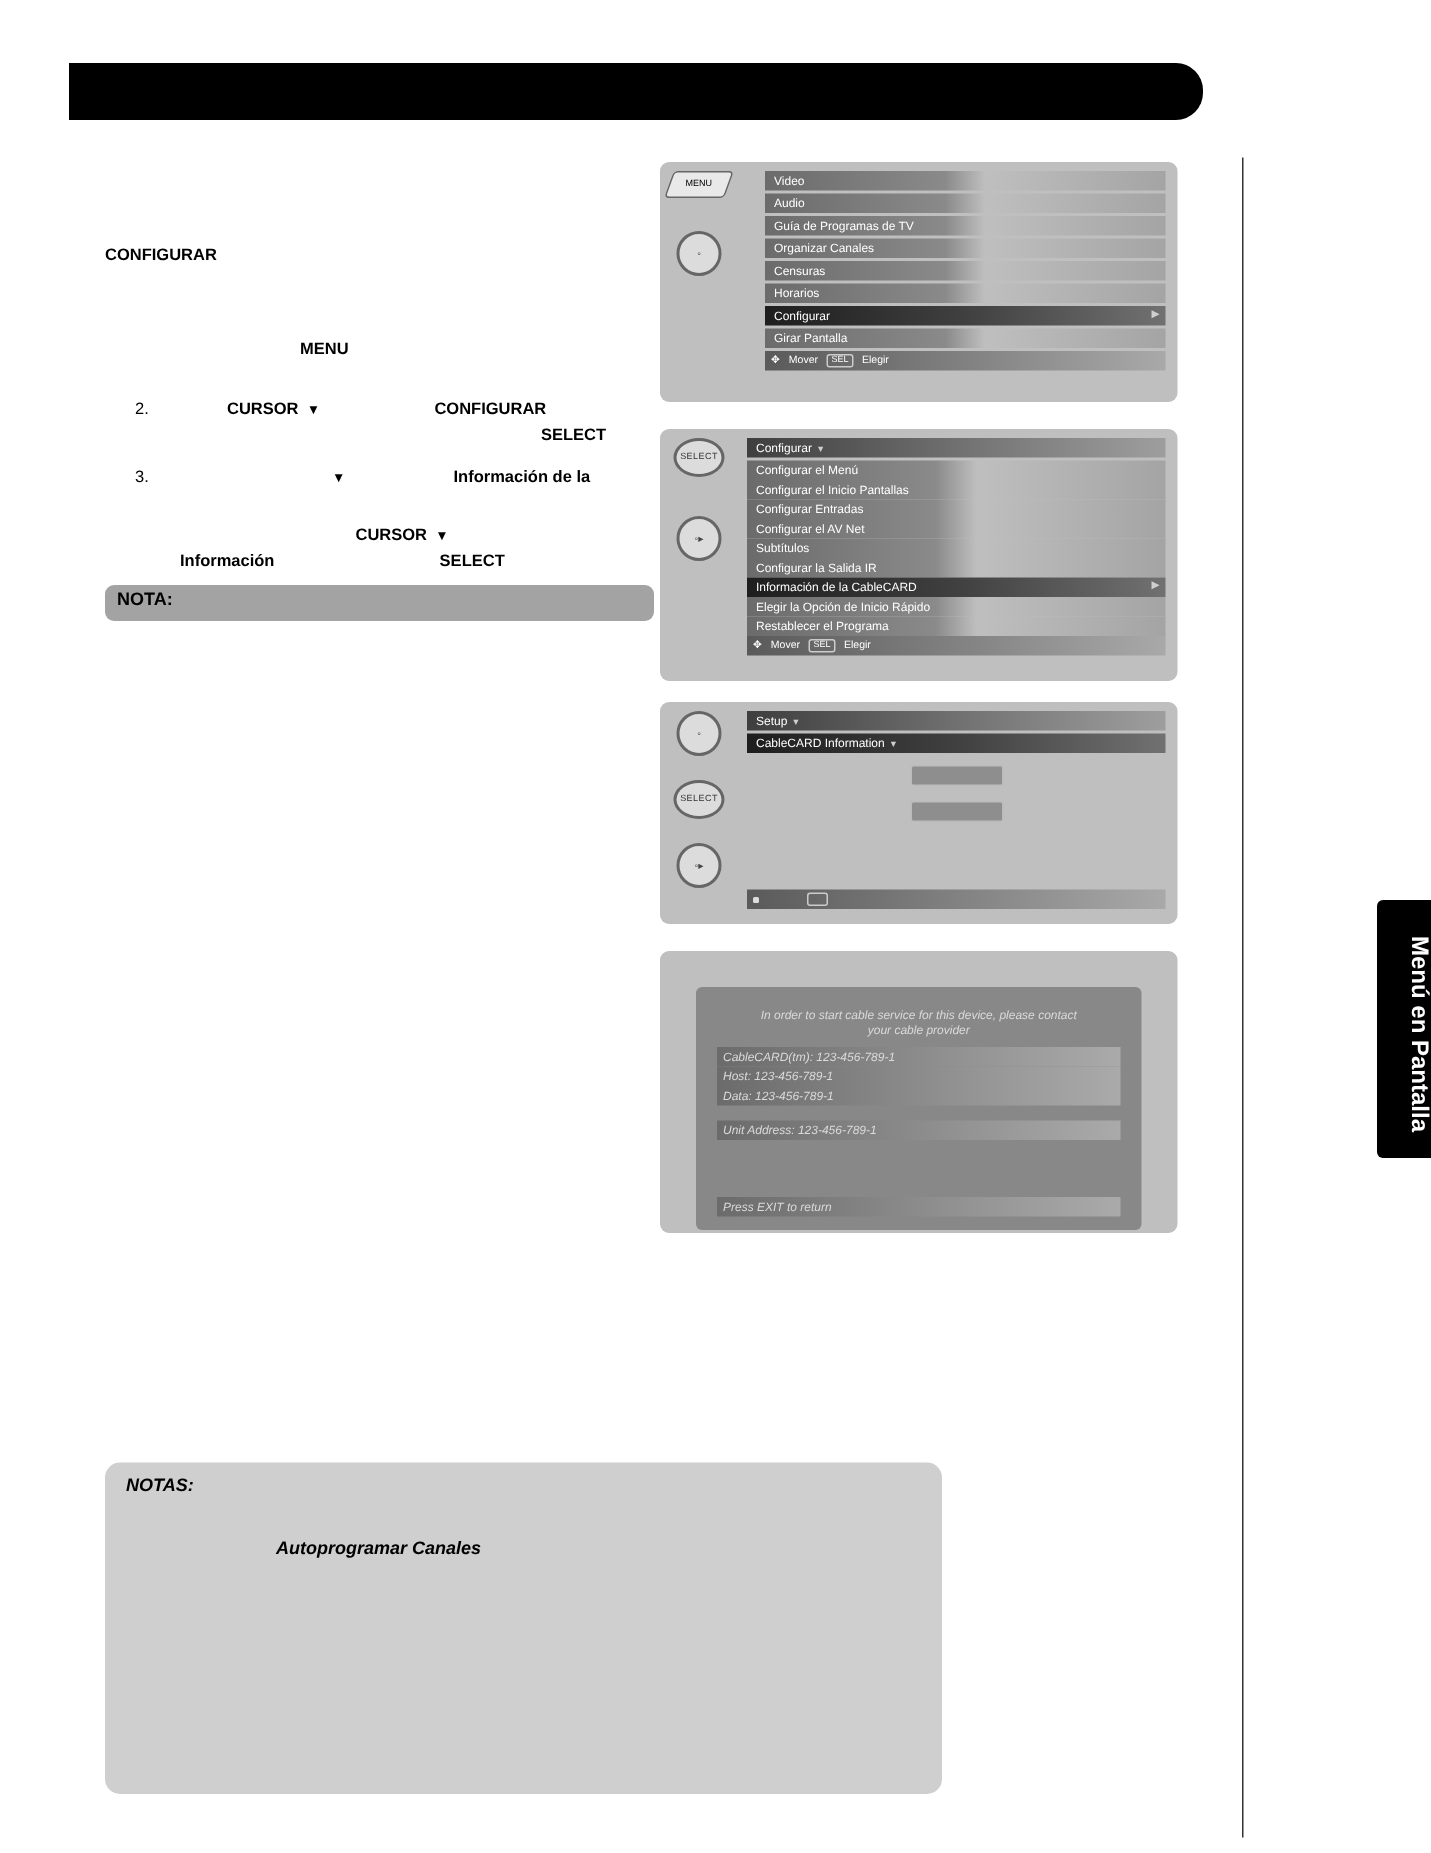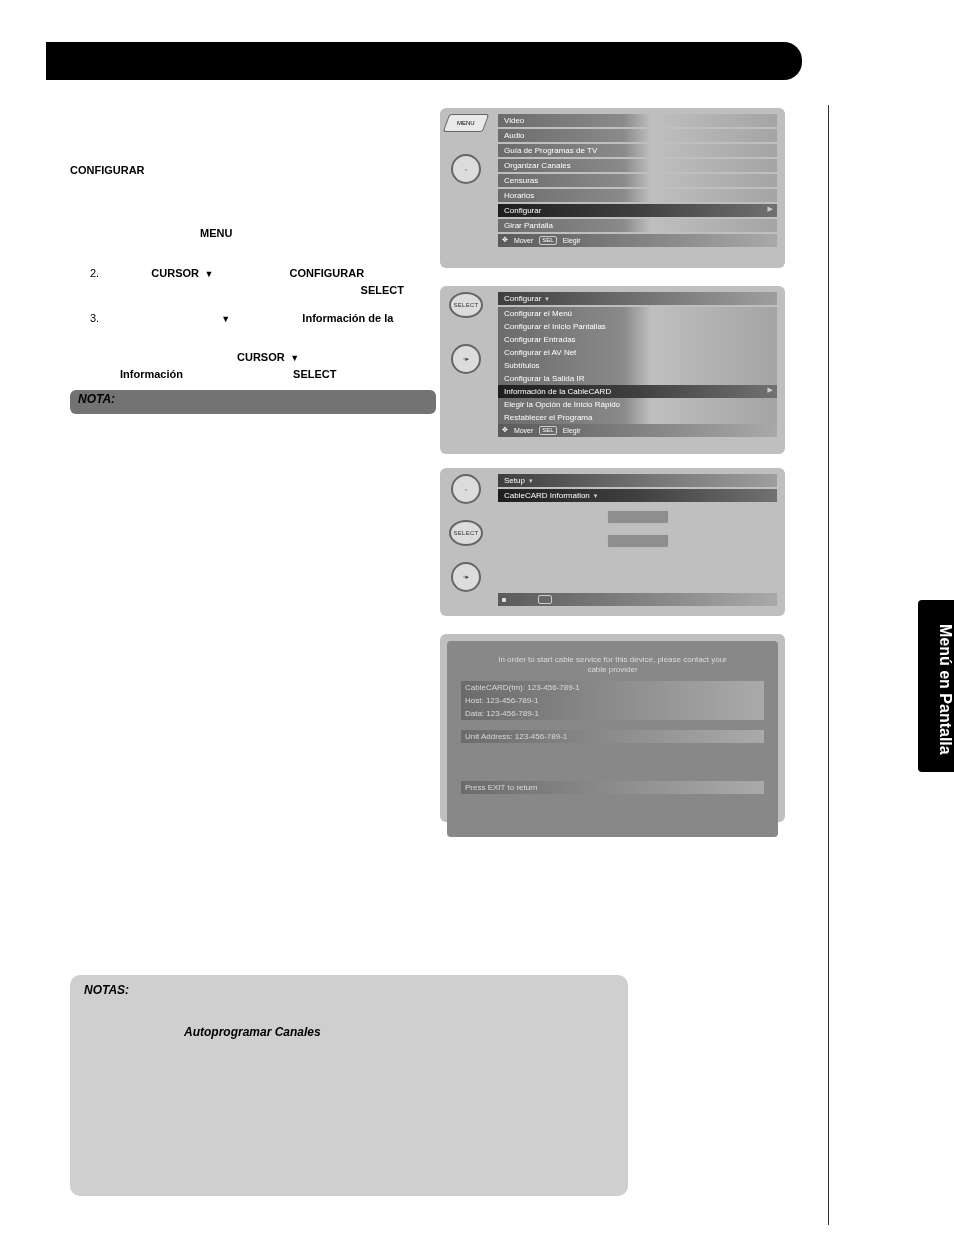--- a/index.html
+++ b/index.html
@@ -34,25 +34,24 @@
     line-height: 1.4;
   }
   .line { margin: 2px 0; }
   .b { font-weight: bold; }
   .note-box {
     position: absolute;
     top: 390px;
     left: 70px;
     width: 350px;
     height: 20px;
-    background: #737373;
+    background: #a3a3a3;
     border-radius: 6px;
     padding: 2px 8px;
     font-size: 12px;
-    font-style: italic;
     font-weight: bold;
   }
   .notas-box {
     position: absolute;
     top: 975px;
     left: 70px;
     width: 530px;
     height: 205px;
     background: #cfcfcf;
     border-radius: 10px;
@@ -271,21 +270,21 @@
       <span style="display:inline-block;width:104px;"></span>
       <span class="b">SELECT</span>
     </div>
   </div>
 
   <div class="note-box">
     <span>NOTA:</span>
   </div>
 
   <div class="panel-group" style="top:108px;">
-    <div class="panel" style="height:160px;">
+    <div class="panel" style="height:160px;gap:12px;">
       <div class="remote-col">
         <div class="menu-key">
             <span>MENU</span>
           </div>
         <div style="height:14px;"></div>
         <div class="ring-btn">◦</div>
       </div>
       <div class="tv-area" id="panel1-area">
           <div class="menu-row">Video</div>
           <div class="menu-row">Audio</div>
@@ -362,21 +361,21 @@
         <div class="hint-row" style="margin-top:auto;">
           <span class="arrow-dot"></span>
           <span style="width:20px;"></span>
           <span class="sel-box">&nbsp;&nbsp;&nbsp;&nbsp;&nbsp;</span>
         </div>
       </div>
     </div>
   </div>
 
   <div class="panel-group" style="top:634px;">
-    <div class="panel" style="height:188px;padding:7px;">
+    <div class="panel" style="height:188px;padding:24px;font-style:italic;">
       <div class="info-panel" style="width:100%;">
         <div class="info-center">In order to start cable service for this device, please contact your cable provider</div>
         <div id="panel4-rows">
             <div class="info-row">CableCARD(tm):  123-456-789-1</div>
             <div class="info-row">Host:  123-456-789-1</div>
             <div class="info-row">Data:  123-456-789-1</div>
           </div>
         <div class="info-row last">Unit Address:  123-456-789-1</div>
         <div class="info-exit">Press EXIT to return</div>
       </div>

